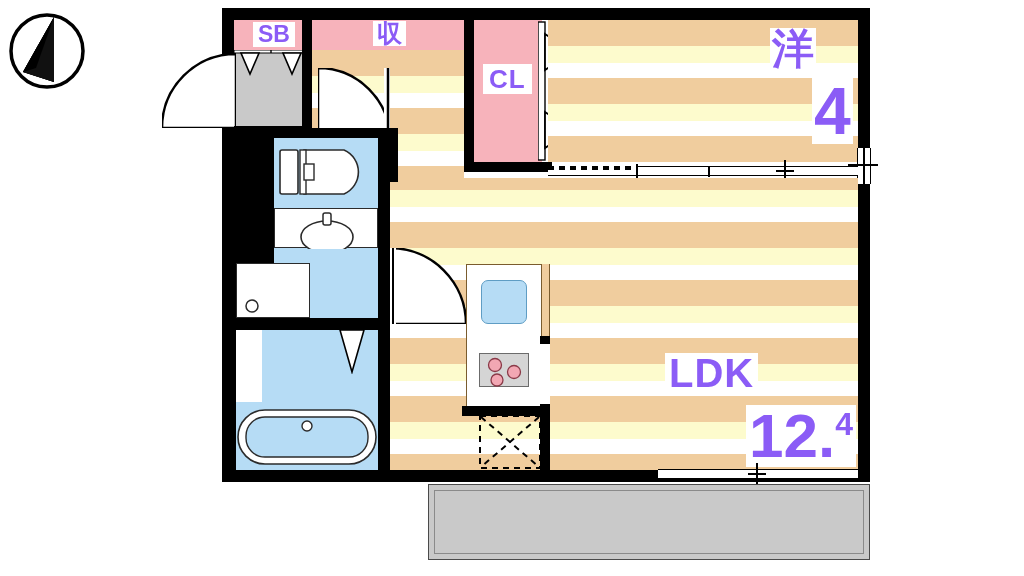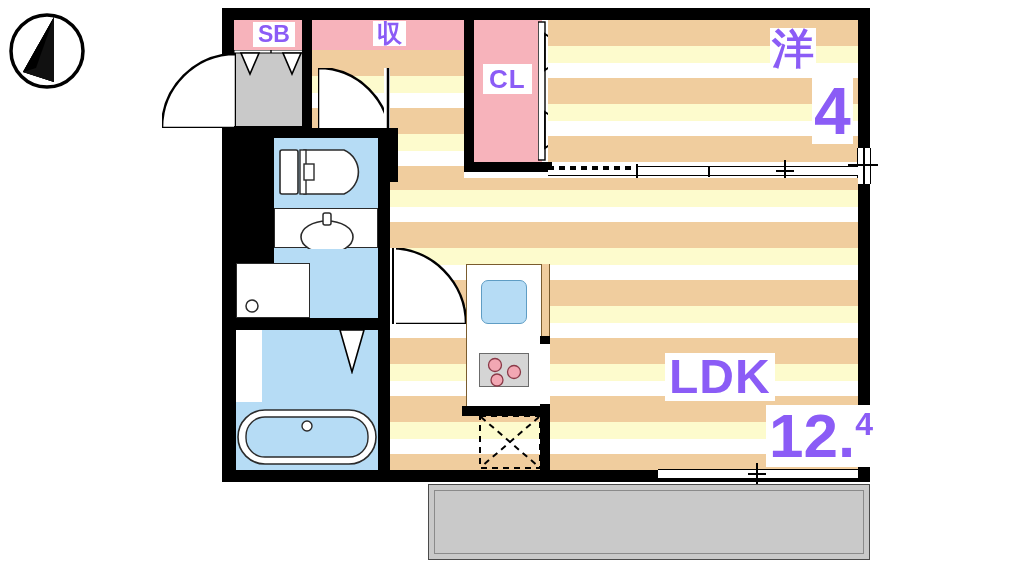--- a/index.html
+++ b/index.html
@@ -34,21 +34,21 @@
   }
 
   
   .lbl{position:absolute;background:#fff;color:#8b5cf6;line-height:1;
        font-weight:700;white-space:nowrap;}
   .lbl-sb{font-size:23px;padding:1px 5px;}
   .lbl-shu{font-size:25px;padding:0 4px;}
   .lbl-cl{font-size:26px;padding:2px 6px;letter-spacing:1px;}
   .lbl-yo{font-size:42px;padding:0 2px;}
   .lbl-num4{font-size:66px;padding:0 2px;}
-  .lbl-ldk{font-size:48px;padding:0 4px;letter-spacing:1px;}
+  .lbl-ldk{font-size:40px;padding:0 4px;letter-spacing:1px;}
   .lbl-ldknum{font-size:62px;padding:0 3px;}
   .lbl-ldknum sup{font-size:32px;vertical-align:super;}
   .lbl-balcony{font-size:30px;padding:3px 10px;letter-spacing:2px;}
 
   
   .vmark{position:absolute;}
   .vmark svg{display:block;}
 
   
   .fx{position:absolute;border:1.5px solid #2b2b2b;box-sizing:border-box;background:#fff;}
@@ -158,21 +158,21 @@
     <div class="abs" style="left:160px;top:2px;width:2px;height:11px;background:#000;"></div>
     <div class="abs" style="left:236px;top:-4px;width:2px;height:22px;background:#000;"></div>
     <div class="abs" style="left:228px;top:6px;width:18px;height:2px;background:#000;"></div>
   </div>
 
   <div class="abs wood-off" style="left:388px;top:178px;width:470px;height:292px;"></div>
 
   <div class="abs wood" style="left:388px;top:172px;width:76px;height:10px;"></div>
 
   <div class="lbl lbl-ldk" style="left:665px;top:353px;">LDK</div>
-  <div class="lbl lbl-ldknum" style="left:766px;top:405px;"><span>12</span><span>.</span><sup>4</sup></div>
+  <div class="lbl lbl-ldknum" style="left:746px;top:405px;"><span>12</span><span>.</span><sup>4</sup></div>
 
   <div class="abs wall" style="left:234px;top:136px;width:40px;height:190px;"></div>
 
   <div class="abs wall" style="left:378px;top:136px;width:12px;height:190px;"></div>
 
   <div class="abs wall" style="left:274px;top:128px;width:116px;height:10px;"></div>
 
   <div class="abs wall" style="left:234px;top:318px;width:156px;height:12px;"></div>
 
   <div class="abs wall" style="left:378px;top:330px;width:12px;height:152px;"></div>

